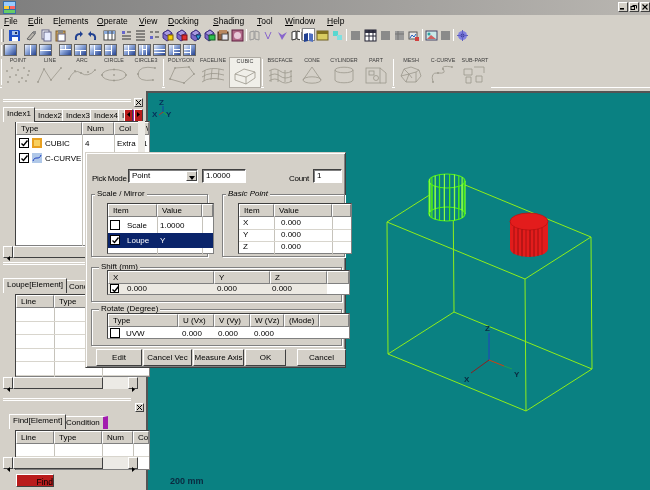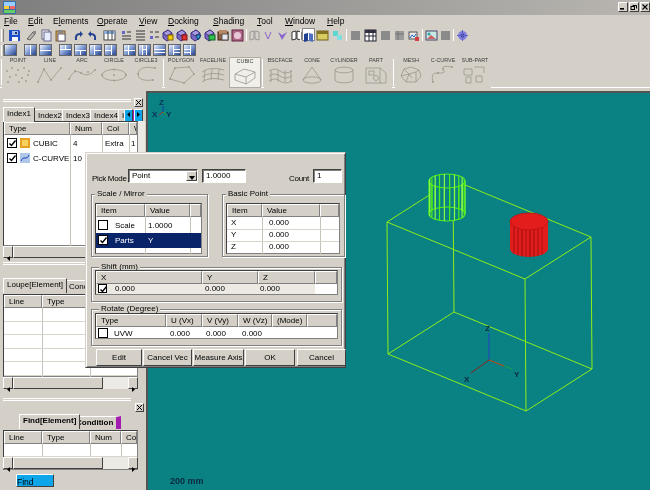--- a/index.html
+++ b/index.html
@@ -31,21 +31,21 @@
 
 .panel{position:absolute;left:1px;width:144px;}
 .pstrip{position:absolute;left:2px;height:6px;width:128px;}
 .pstrip .g{height:1px;background:#808080;border-top:1px solid #fff;margin-bottom:1px;}
 .px{position:absolute;width:9px;height:9px;font-size:7px;line-height:8px;text-align:center;color:#000;background:#d4d0c8;
  border-top:1px solid #fff;border-left:1px solid #fff;border-right:1px solid #404040;border-bottom:1px solid #404040;}
 .tabs{position:absolute;font-size:8px;}
 .tab{position:absolute;top:2px;height:13px;background:#d4d0c8;border-top:1px solid #fff;border-left:1px solid #fff;
  border-right:5px solid #a21caf;padding:1px 3px 0 3px;color:#000;}
 .tab.act{top:0px;height:15px;border-right:1px solid #404040;z-index:2;}
-.tbl{position:absolute;background:#fff;border:1px solid #808080;border-top:1px solid #404040;border-left:1px solid #404040;}
+.tbl{position:absolute;background:#fff;border:1px solid #808080;border-top:1px solid #404040;border-left:1px solid #404040;margin-left:12px;}
 .th{position:absolute;top:0;height:13px;overflow:hidden;background:#d4d0c8;border-top:1px solid #fff;border-left:1px solid #fff;
  border-right:1px solid #808080;border-bottom:1px solid #808080;font-size:8px;white-space:nowrap;padding:1px 0 0 4px;color:#000;}
 .cell{position:absolute;font-size:8px;color:#000;white-space:nowrap;}
 .vline{position:absolute;width:1px;background:#c6c3bb;}
 .hline{position:absolute;height:1px;background:#d8d5cd;}
 .hsb{position:absolute;height:12px;background:#d4d0c8;}
 .sbtn{position:absolute;width:10px;height:12px;background:#d4d0c8;
  border-top:1px solid #fff;border-left:1px solid #fff;border-right:1px solid #404040;border-bottom:1px solid #404040;
  text-align:center;padding-top:1px;}
 .strack{position:absolute;height:12px;background:#eceae5;}
@@ -66,23 +66,23 @@
  border-bottom:1px solid #fff;border-right:1px solid #fff;box-shadow:inset 1px 1px 0 #808080;font-size:8px;color:#000;padding:1px 0 0 3px;}
 .combo-btn{position:absolute;background:#d4d0c8;border-top:1px solid #fff;border-left:1px solid #fff;
  border-right:1px solid #404040;border-bottom:1px solid #404040;}
 .combo-btn:after{content:"";position:absolute;left:2px;top:4px;border:3px solid transparent;border-top:4px solid #000;}
 .grp{position:absolute;border:1px solid #808080;box-shadow:1px 1px 0 #fff inset, 1px 1px 0 #fff;}
 .grp-lab{position:absolute;font-size:8px;background:#d4d0c8;padding:0 2px;color:#000;}
 .dbtn{position:absolute;height:17px;background:#d4d0c8;font-size:8px;white-space:nowrap;overflow:hidden;text-align:center;color:#000;
  border-top:1px solid #fff;border-left:1px solid #fff;border-right:1px solid #404040;border-bottom:1px solid #404040;
  padding-top:3px;}
 .selrow{position:absolute;background:#0a246a;color:#fff;font-size:8px;}
-.btn{position:absolute;background:#0ea5e9;
+.btn{position:absolute;background:#b91c1c;
  border-top:1px solid #fff;border-left:1px solid #fff;border-right:1px solid #404040;border-bottom:1px solid #404040;
- font-size:8.5px;text-align:left;color:#000;}
+ font-size:8.5px;text-align:right;color:#000;}
 </style></head>
 <body>
 
 <div class="titlebar">
  <svg class="ticon" viewBox="0 0 13 13">
       <rect x="0" y="0" width="13" height="13" fill="#3a6ea5"></rect>
       <rect x="1" y="1" width="11" height="4" fill="#9cf"></rect>
       <rect x="1" y="5" width="5" height="3" fill="#fc3"></rect>
       <rect x="7" y="5" width="5" height="3" fill="#f66"></rect>
       <rect x="1" y="9" width="11" height="3" fill="#6c6"></rect>
@@ -630,21 +630,21 @@
  </div>
 
  <div class="panel" style="top:307px;height:94px;">
   <div class="pstrip" style="top:2px;">
         <div class="g"></div>
         <div class="g"></div>
       </div>
   <div class="px" style="left:134px;top:7px;"><svg width="7" height="7" viewBox="0 0 7 7" stroke="#000" stroke-width="1">
           <path d="M1,1 L6,6 M6,1 L1,6"></path>
         </svg></div>
-  <div class="tabs" style="left:18px;top:18px;width:142px;height:16px;font-weight:bold;">
+  <div class="tabs" style="left:8px;top:18px;width:142px;height:16px;">
     <div class="tab act" style="left:0px;">Find[Element]</div>
     <div class="tab" style="left:53px;">Condition</div>
   </div>
   <div class="tbl" style="left:2px;top:34px;width:135px;height:40px;">
     <div class="th" style="left:0;width:38px;">Line</div>
     <div class="th" style="left:38px;width:48px;">Type</div>
     <div class="th" style="left:86px;width:31px;">Num</div>
     <div class="th" style="left:117px;width:16px;">Col</div>
     <div class="vline" style="left:38px;top:13px;height:25px;"></div>
     <div class="vline" style="left:86px;top:13px;height:25px;"></div>
@@ -680,26 +680,26 @@
     <div class="th" style="left:94px;width:11px;"></div>
     <div class="vline" style="left:49px;top:13px;height:38px;"></div>
     <div class="vline" style="left:94px;top:13px;height:38px;"></div>
     <div class="chk" style="left:2px;top:16px;"> </div>
     <div class="cell" style="left:19px;top:17px;">Scale</div>
     <div class="cell" style="left:52px;top:17px;">1.0000</div>
     <div class="selrow" style="left:0px;top:29px;width:105px;height:15px;"></div>
     <div class="chk" style="left:2px;top:31px;"><svg width="9" height="9" viewBox="0 0 9 9">
             <path d="M1.5,4.5 L3.5,6.5 L7.5,1.5" fill="none" stroke="#000" stroke-width="1.4"></path>
           </svg></div>
-    <div class="cell" style="left:19px;top:32px;color:#fff;">Parts</div>
+    <div class="cell" style="left:19px;top:32px;color:#fff;">Loupe</div>
     <div class="cell" style="left:52px;top:32px;color:#fff;">Y</div>
   </div>
 
   <div class="grp" style="left:136px;top:41px;width:123px;height:63px;"></div>
-  <div class="grp-lab" style="left:140px;top:36px;">Basic Point</div>
+  <div class="grp-lab" style="left:140px;top:36px;font-style:italic;">Basic Point</div>
   <div class="tbl" style="left:140px;top:50px;width:114px;height:51px;">
     <div class="th" style="left:0;width:35px;">Item</div>
     <div class="th" style="left:35px;width:58px;">Value</div>
     <div class="th" style="left:93px;width:19px;"></div>
     <div class="vline" style="left:35px;top:13px;height:38px;"></div>
     <div class="vline" style="left:93px;top:13px;height:38px;"></div>
     <div class="cell" style="left:4px;top:14px;">X</div>
         <div class="cell" style="left:42px;top:14px;">0.000</div>
     <div class="cell" style="left:4px;top:26px;">Y</div>
         <div class="cell" style="left:42px;top:26px;">0.000</div>
@@ -737,16 +737,16 @@
     <div class="chk" style="left:2px;top:14px;"> </div>
     <div class="cell" style="left:18px;top:15px;">UVW</div>
     <div class="cell" style="left:74px;top:15px;">0.000</div>
     <div class="cell" style="left:110px;top:15px;">0.000</div>
     <div class="cell" style="left:146px;top:15px;">0.000</div>
   </div>
 
   <div class="dbtn" style="left:10px;top:196px;width:46px;">Edit</div>
   <div class="dbtn" style="left:57px;top:196px;width:49px;">Cancel Vec</div>
   <div class="dbtn" style="left:107px;top:196px;width:51px;">Measure Axis</div>
-  <div class="dbtn" style="left:159px;top:196px;width:50px;">OK</div>
+  <div class="dbtn" style="left:159px;top:196px;width:41px;">OK</div>
   <div class="dbtn" style="left:211px;top:196px;width:49px;">Cancel</div>
  </div>
 </div>
 
 </body></html>

